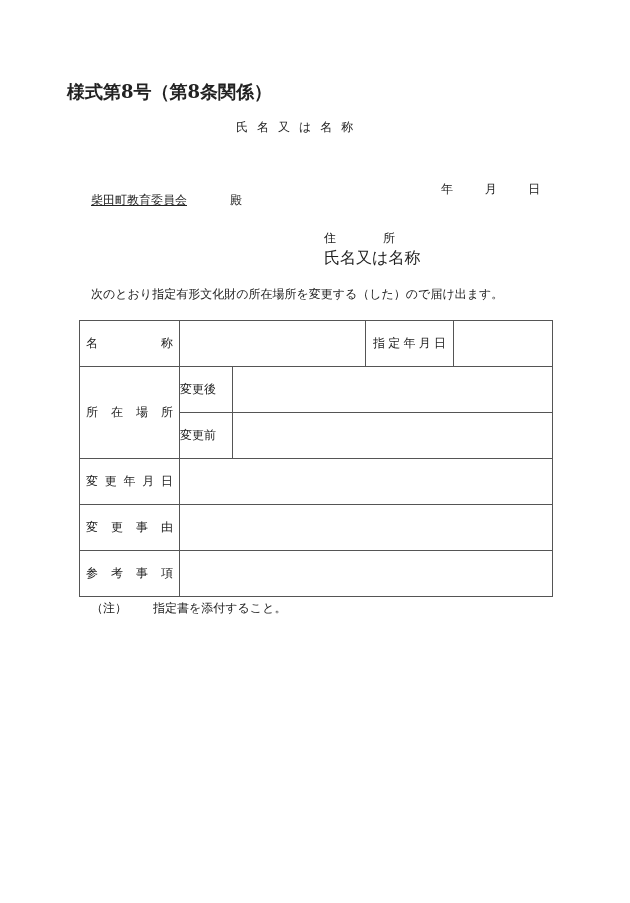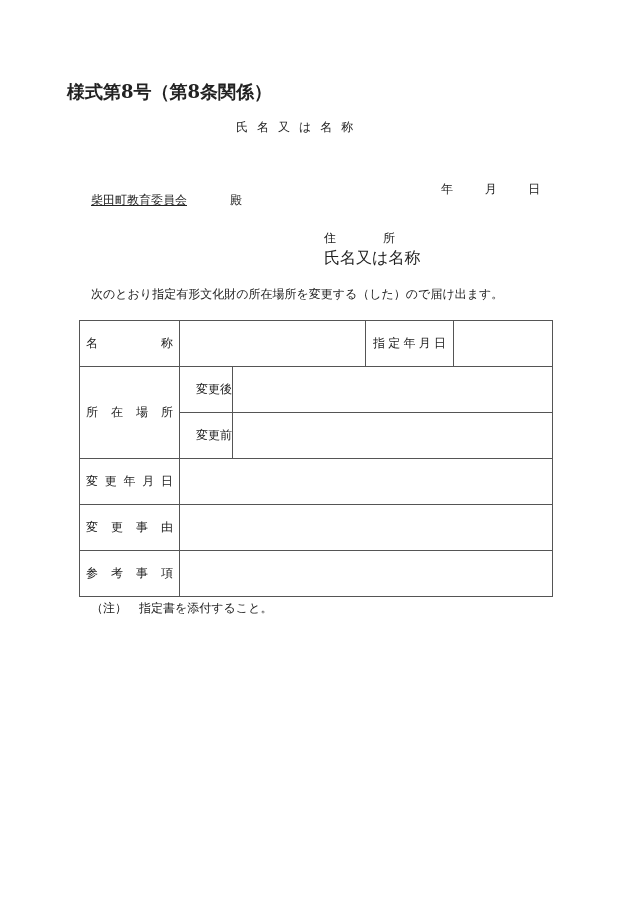--- a/index.html
+++ b/index.html
@@ -35,23 +35,23 @@
       border-collapse: collapse;
       table-layout: fixed;
       font-size: 12px;
     }
     table.form td {
       border: 1px solid #555555;
       padding: 0;
       vertical-align: middle;
     }
     .spread { display: flex; justify-content: space-between; padding: 0 6px; }
-    .sub { text-align: right; }
+    .sub { text-align: left; }
     .note { left: 91px; top: 600px; font-size: 12px; }
-    .note .n2 { margin-left: 12px; }
+    .note .n2 { margin-left: 26px; }
   </style>
 </head>
 <body>
 
 <div class="abs form-no">様式第8号（第8条関係）</div>
 
 <div class="abs title">氏名又は名称</div>
 
 <div class="abs date">
   <span>年</span>

